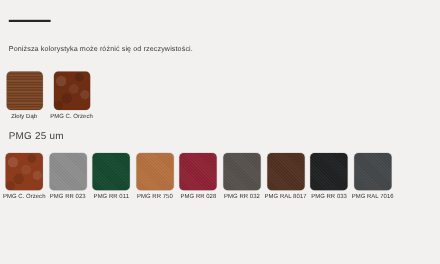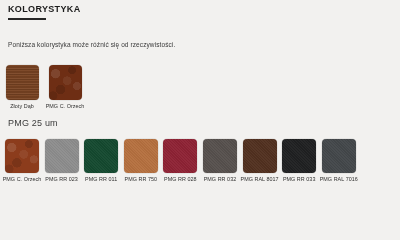--- a/index.html
+++ b/index.html
@@ -103,21 +103,20 @@
     white-space:nowrap;
     text-align:center;
     line-height:1;
   }
 </style>
 </head>
 <body>
 
 <div class="page">
 
-  <div class="page-title">KOLORYSTYKA</div>
 
   <div class="title-rule"></div>
 
   <div class="intro">Poniższa kolorystyka może różnić się od rzeczywistości.</div>
 
   <div class="row row-wood">
       <div class="swatch-cell">
         <div class="chip" style="background: rgb(122, 68, 35);">
           <div class="grain"></div>
         </div>

